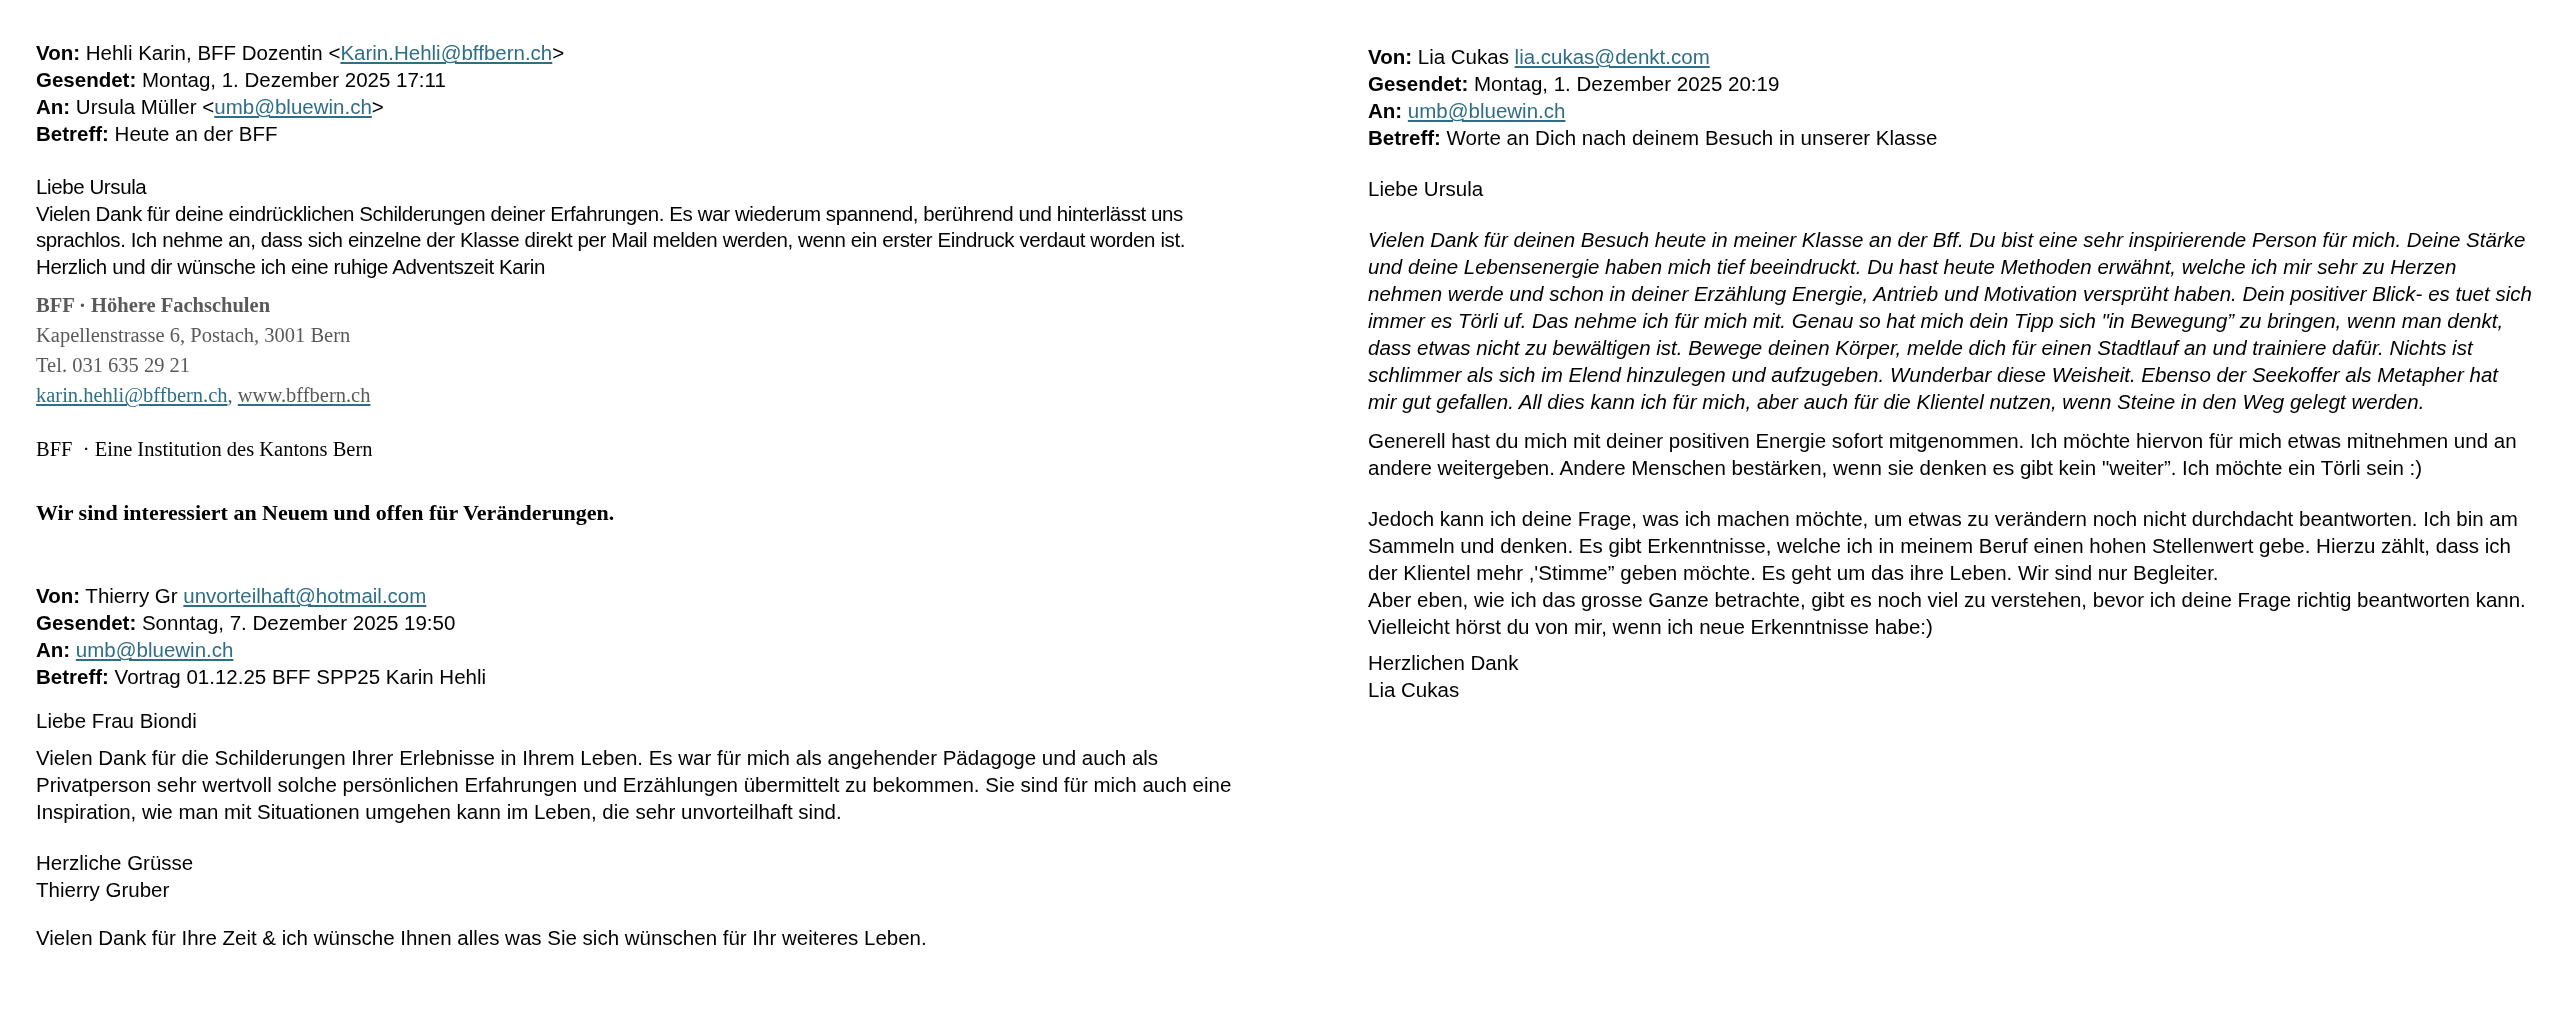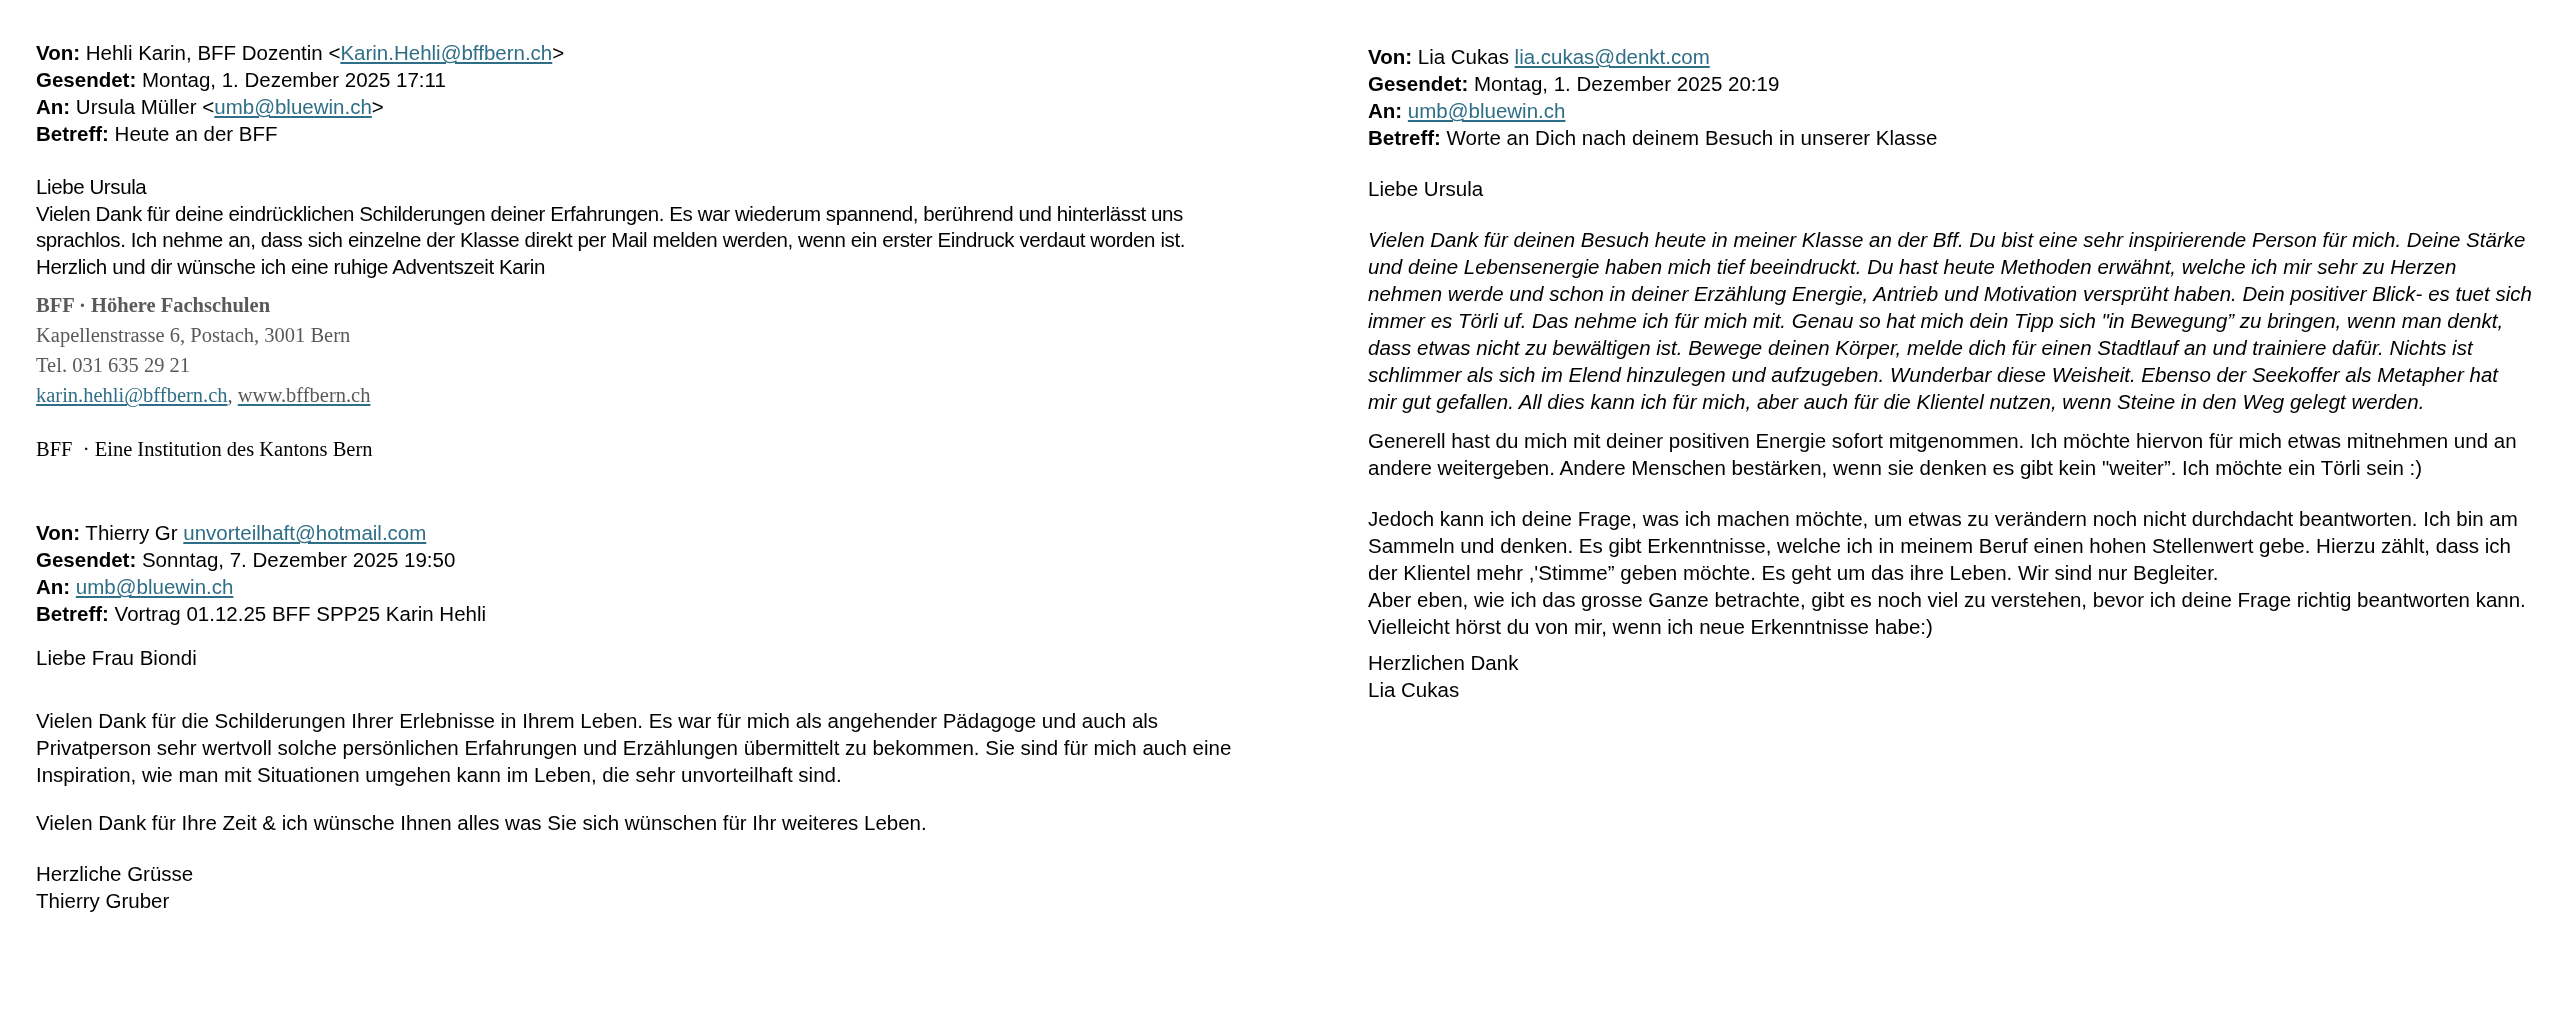--- a/index.html
+++ b/index.html
@@ -38,21 +38,21 @@
   .sig-tagline { font-family:"Liberation Serif", serif; font-size:22px; line-height:29px; font-weight:bold; color:#000; }
 
   
   .e1-hdr      { margin-top:39px; }
   .e1-body     { margin-top:27px; }
   .sig         { margin-top:10.3px; }
   .sig-inst    { margin-top:24px; }
   .sig-tagline { margin-top:34px; }
   .e2-hdr      { margin-top:55px; }
   .e2-greeting { margin-top:17px; }
-  .e2-para1    { margin-top:36px; }
+  .e2-para1    { margin-top:10px; }
   .e2-para2    { margin-top:20.5px; }
   .e2-closing  { margin-top:24px; }
 
   
   .e3-hdr      { margin-top:43px; }
   .e3-greeting { margin-top:24px; }
   .e3-para1    { margin-top:24px;font-style:italic; }
   .e3-para2    { margin-top:12px; }
   .e3-para3    { margin-top:24px; }
   .e3-closing  { margin-top:8.5px; }
@@ -87,20 +87,21 @@
       <div class="sig-org">BFF · Höhere Fachschulen</div>
       <div>Kapellenstrasse 6, Postach, 3001 Bern</div>
       <div>Tel. 031 635 29 21</div>
       <div>
         <a class="link">karin.hehli@bffbern.ch</a><span class="seg">, </span><a class="link-gray">www.bffbern.ch</a>
       </div>
     </div>
 
     <div class="sig-inst">BFF  · Eine Institution des Kantons Bern</div>
 
+    <div class="sig-tagline">Wir sind interessiert an Neuem und offen für Veränderungen.</div>
   </section>
 
   <section>
     <div class="hdr e2-hdr">
       <div>
         <span class="seg b">Von:</span><span class="seg"> Thierry Gr </span><a class="link">unvorteilhaft@hotmail.com</a>
       </div>
       <div>
         <span class="seg b">Gesendet:</span><span class="seg"> Sonntag, 7. Dezember 2025 19:50</span>
       </div>
@@ -109,26 +110,26 @@
       </div>
       <div>
         <span class="seg b">Betreff:</span><span class="seg"> Vortrag 01.12.25 BFF SPP25 Karin Hehli</span>
       </div>
     </div>
 
     <p class="seg-body e2-greeting">Liebe Frau Biondi</p>
 
     <p class="seg-body e2-para1">Vielen Dank für die Schilderungen Ihrer Erlebnisse in Ihrem Leben. Es war für mich als angehender Pädagoge und auch als Privatperson sehr wertvoll solche persönlichen Erfahrungen und Erzählungen übermittelt zu bekommen. Sie sind für mich auch eine Inspiration, wie man mit Situationen umgehen kann im Leben, die sehr unvorteilhaft sind.</p>
 
-    <p class="seg-body e2-para2">Vielen Dank für Ihre Zeit &amp; ich wünsche Ihnen alles was Sie sich wünschen für Ihr weiteres Leben.</p>
-
     <p class="seg-body e2-closing">
       <span>Herzliche Grüsse</span><br>
       <span>Thierry Gruber</span>
     </p>
+
+    <p class="seg-body e2-para2">Vielen Dank für Ihre Zeit &amp; ich wünsche Ihnen alles was Sie sich wünschen für Ihr weiteres Leben.</p>
   </section>
 </div>
 
 <div class="col col-right">
 
   <section>
     <div class="hdr e3-hdr">
       <div>
         <span class="seg b">Von:</span><span class="seg"> Lia Cukas </span><a class="link">lia.cukas@denkt.com</a>
       </div>

